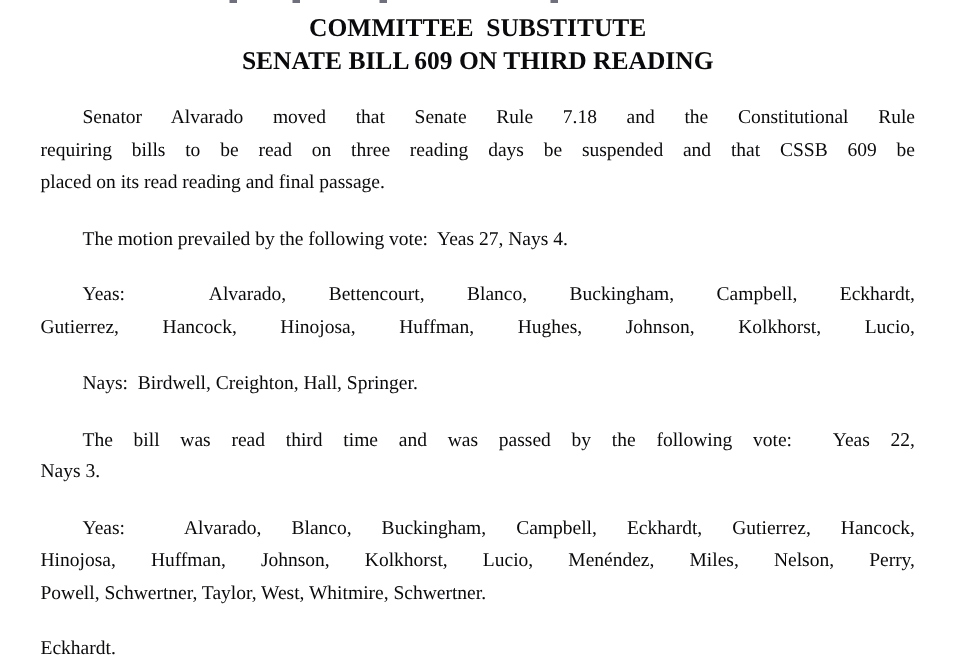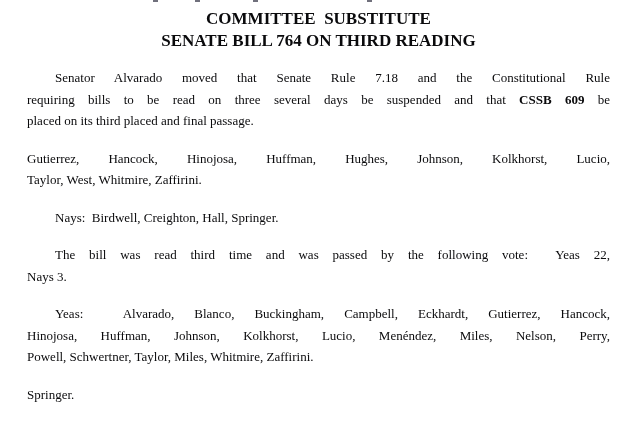--- a/index.html
+++ b/index.html
@@ -34,21 +34,21 @@
     min-height: 21.5px;
   }
   .jfy {
     text-align: justify;
     text-align-last: justify;
   }
   .indent {
     text-indent: 28px;
   }
   .b {
-    font-weight: bold;
+    font-weight: normal;
   }
   .frag {
     position: absolute;
     top: 0;
     width: 5px;
     height: 2px;
     background: #70707c;
   }
 </style>
 </head>
@@ -58,43 +58,46 @@
 
   <div>
       <div class="frag" style="left: 153px;"></div>
       <div class="frag" style="left: 195px;"></div>
       <div class="frag" style="left: 253px;"></div>
       <div class="frag" style="left: 367px;"></div>
     </div>
 
   <div class="heading">
     <div>COMMITTEE&nbsp; SUBSTITUTE</div>
-    <div>SENATE BILL 764 ON THIRD READING</div>
+    <div>SENATE BILL 609 ON THIRD READING</div>
   </div>
 
   <div>
       <div class="para">
         <div class="line jfy indent"><span>Senator Alvarado moved that Senate Rule 7.18 and the Constitutional Rule</span></div>
-        <div class="line jfy"><span>requiring bills to be read on three several days be suspended and that </span><span class="b">CSSB 609</span><span> be</span></div>
-        <div class="line"><span>placed on its third placed and final passage.</span></div>
+        <div class="line jfy"><span>requiring bills to be read on three reading days be suspended and that </span><span class="b">CSSB 609</span><span> be</span></div>
+        <div class="line"><span>placed on its read reading and final passage.</span></div>
       </div>
       <div class="para">
+        <div class="line indent"><span>The motion prevailed by the following vote:&nbsp; Yeas 27, Nays 4.</span></div>
+      </div>
+      <div class="para">
+        <div class="line jfy indent"><span>Yeas:&nbsp; Alvarado, Bettencourt, Blanco, Buckingham, Campbell, Eckhardt,</span></div>
         <div class="line jfy"><span>Gutierrez, Hancock, Hinojosa, Huffman, Hughes, Johnson, Kolkhorst, Lucio,</span></div>
-        <div class="line"><span>Taylor, West, Whitmire, Zaffirini.</span></div>
       </div>
       <div class="para">
         <div class="line indent"><span>Nays:&nbsp; Birdwell, Creighton, Hall, Springer.</span></div>
       </div>
       <div class="para">
         <div class="line jfy indent"><span>The bill was read third time and was passed by the following vote:&nbsp; Yeas 22,</span></div>
         <div class="line"><span>Nays 3.</span></div>
       </div>
       <div class="para">
         <div class="line jfy indent"><span>Yeas:&nbsp; Alvarado, Blanco, Buckingham, Campbell, Eckhardt, Gutierrez, Hancock,</span></div>
         <div class="line jfy"><span>Hinojosa, Huffman, Johnson, Kolkhorst, Lucio, Menéndez, Miles, Nelson, Perry,</span></div>
-        <div class="line"><span>Powell, Schwertner, Taylor, Miles, Whitmire, Zaffirini.</span></div>
+        <div class="line"><span>Powell, Schwertner, Taylor, West, Whitmire, Schwertner.</span></div>
       </div>
       <div class="para">
-        <div class="line"><span>Springer.</span></div>
+        <div class="line"><span>Eckhardt.</span></div>
       </div>
     </div>
 
 </div>
 
 </body></html>

